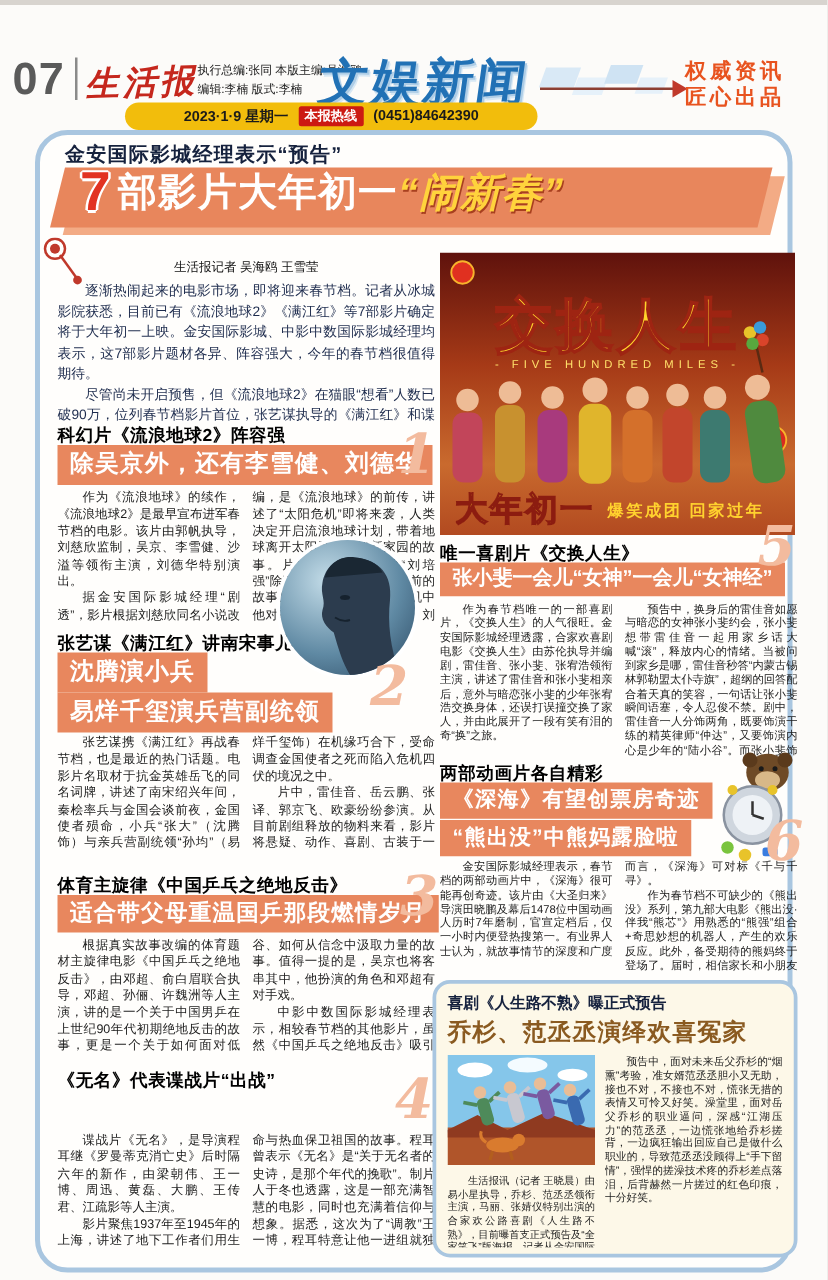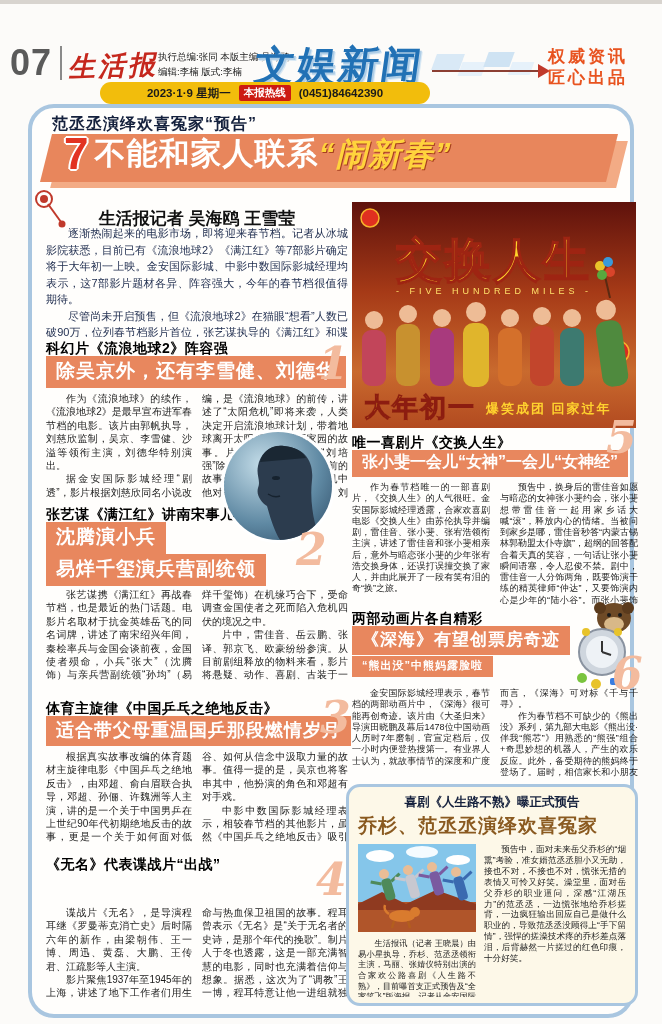--- a/index.html
+++ b/index.html
@@ -34,41 +34,41 @@
   .banner{left:46px;top:130px;width:566px;height:48px;}
   .banner .bg-echo{position:absolute;left:10px;top:7px;right:-10px;bottom:-6px;background:#f3ab85;transform:skewX(-14deg);}
   .banner .bg-main{position:absolute;left:0;top:0;right:0;bottom:0;background:#e8865c;transform:skewX(-14deg);}
   .banner .txt{position:absolute;left:8px;top:-4px;width:100%;display:flex;align-items:center;}
   .banner .seven{font-size:44px;font-weight:900;color:#e23322;line-height:48px;padding:0 6px 0 10px;
     text-shadow:-2px 0 #fff,2px 0 #fff,0 -2px #fff,0 2px #fff,-1px -1px #fff,1px 1px #fff,1px -1px #fff,-1px 1px #fff;}
   .banner .main{font-size:31px;font-weight:900;color:#ffffff;line-height:48px;letter-spacing:1px;}
   .banner .hl{font-size:32px;font-weight:900;font-style:italic;color:#ffd33c;line-height:48px;letter-spacing:1px;
     text-shadow:1px 1px 0 #a8401f;}
 
-  .byline{left:46px;top:203px;width:302px;text-align:center;font-size:17px;font-weight:700;color:#111;}
+  .byline{left:46px;top:203px;width:302px;text-align:center;font-size:10px;font-weight:400;color:#111;}
   .lead{left:46px;top:221px;width:302px;height:112px;font-size:11px;line-height:1.5;color:#1d2b4d;
     text-align:justify;overflow:hidden;}
   .lead p{margin:0;text-indent:2em;}
 
   .sec-title{font-size:14px;font-weight:900;color:#000;letter-spacing:0.5px;}
   .bar{display:inline-block;background:#e8875e;color:#fff;font-weight:900;padding:2px 10px 4px;letter-spacing:1px;}
   .num{font-family:"DejaVu Serif",serif;font-style:italic;font-weight:bold;font-size:44px;color:#f3bb9e;z-index:3;}
 
   .body-text{column-count:2;column-gap:10px;text-align:justify;overflow:hidden;color:#1b1b1b;}
   .body-text p{margin:0;text-indent:2em;}
   .body-l{font-size:10px;line-height:1.34;}
   .body-r{font-size:9px;line-height:1.25;}
 
   .circle-photo{left:224px;top:428px;width:108px;height:108px;border-radius:50%;overflow:hidden;z-index:2;
     box-shadow:0 0 0 3px #fff;}
 
   
   .feature-box{left:346px;top:780px;width:292px;height:222px;border:3px solid #a9c6e0;border-radius:14px;
     background:#fdf8e8;box-sizing:border-box;padding:7px 9px;overflow:hidden;}
-  .feature-title{font-size:12.5px;font-weight:900;color:#15213d;text-align:center;}
+  .feature-title{font-size:12.5px;font-weight:900;color:#15213d;}
   .feature-subhead{font-size:19px;font-weight:900;color:#8a5a20;letter-spacing:1px;margin-top:2px;}
   .feature-row{display:flex;gap:8px;margin-top:5px;}
   .feature-left{width:118px;flex:none;}
   .feature-caption{font-size:8.2px;line-height:1.3;text-align:justify;color:#222;margin-top:3px;overflow:hidden;height:58px;}
   .feature-caption p{margin:0;text-indent:2em;}
   .feature-paras{flex:1;font-size:8.6px;line-height:1.27;text-align:justify;color:#222;overflow:hidden;height:150px;}
   .feature-paras p{margin:0;text-indent:2em;}
 </style>
 </head>
 <body>
@@ -97,27 +97,27 @@
   </div>
 
   <div class="abs datebar">
     <span>2023·1·9  星期一</span>
     <span class="hotline-chip">本报热线</span>
     <span>(0451)84642390</span>
   </div>
 
   <div class="abs frame"></div>
 
-  <div class="abs kicker">范丞丞演绎欢喜冤家“预告”</div>
+  <div class="abs kicker">金安国际影城经理表示“预告”</div>
   <div class="abs banner">
     <div class="bg-echo"></div>
     <div class="bg-main"></div>
     <div class="txt">
       <span class="seven">7</span>
-      <span class="main">不能和家人联系</span>
+      <span class="main">部影片大年初一</span>
       <span class="hl">“闹新春”</span>
     </div>
   </div>
 
   <svg class="abs" style="left:34px;top:186px;" width="34" height="40" viewBox="0 0 34 40">
     <circle cx="10" cy="9" r="8" fill="none" stroke="#c0392b" stroke-width="2"></circle>
     <circle cx="10" cy="9" r="4" fill="#c0392b"></circle>
     <line x1="14" y1="14" x2="27" y2="32" stroke="#c0392b" stroke-width="2"></line>
     <circle cx="28" cy="34" r="3.5" fill="#c0392b"></circle>
   </svg>
@@ -240,21 +240,21 @@
   <div class="abs sec-title" style="left:352px;top:430px;">唯一喜剧片《交换人生》</div>
   <div class="abs num" style="left:606px;top:408px;">5</div>
   <div class="abs bar" style="left:352px;top:446px;font-size:16px;letter-spacing:0;">张小斐一会儿“女神”一会儿“女神经”</div>
   <div class="abs body-text body-r" style="left:352px;top:478px;width:286px;height:124px;">
     <p>作为春节档唯一的一部喜剧片，《交换人生》的人气很旺。金安国际影城经理透露，合家欢喜剧电影《交换人生》由苏伦执导并编剧，雷佳音、张小斐、张宥浩领衔主演，讲述了雷佳音和张小斐相亲后，意外与暗恋张小斐的少年张宥浩交换身体，还误打误撞交换了家人，并由此展开了一段有笑有泪的奇“换”之旅。</p>
     <p>预告中，换身后的雷佳音如愿与暗恋的女神张小斐约会，张小斐想带雷佳音一起用家乡话大喊“滚”，释放内心的情绪。当被问到家乡是哪，雷佳音秒答“内蒙古锡林郭勒盟太仆寺旗”，超纲的回答配合着天真的笑容，一句话让张小斐瞬间语塞，令人忍俊不禁。剧中，雷佳音一人分饰两角，既要饰演干练的精英律师“仲达”，又要饰演内心是少年的“陆小谷”。而张小斐饰演的“金好”，则在“女神”和“女神经”间无缝切换。</p>
   </div>
 
   <div class="abs sec-title" style="left:352px;top:606px;">两部动画片各自精彩</div>
   <div class="abs bar" style="left:352px;top:622px;font-size:17px;">《深海》有望创票房奇迹</div>
-  <div class="abs bar" style="left:352px;top:652px;font-size:11px;">“熊出没”中熊妈露脸啦</div>
+  <div class="abs bar" style="left:352px;top:652px;font-size:17px;">“熊出没”中熊妈露脸啦</div>
 
   <svg class="abs" style="left:572px;top:596px;" width="66" height="90" viewBox="0 0 66 90">
     <ellipse cx="42" cy="18" rx="17" ry="15" fill="#6e4a26"></ellipse>
     <circle cx="28" cy="8" r="6" fill="#5a3a1c"></circle>
       <circle cx="56" cy="8" r="6" fill="#5a3a1c"></circle>
     <ellipse cx="42" cy="24" rx="10" ry="7" fill="#d8b888"></ellipse>
     <circle cx="37" cy="15" r="2" fill="#1a1a1a"></circle>
       <circle cx="48" cy="15" r="2" fill="#1a1a1a"></circle>
     <circle cx="30" cy="52" r="23" fill="#cfd6de" stroke="#8a93a0" stroke-width="2"></circle>
     <circle cx="30" cy="52" r="16" fill="#eef2f6"></circle>

